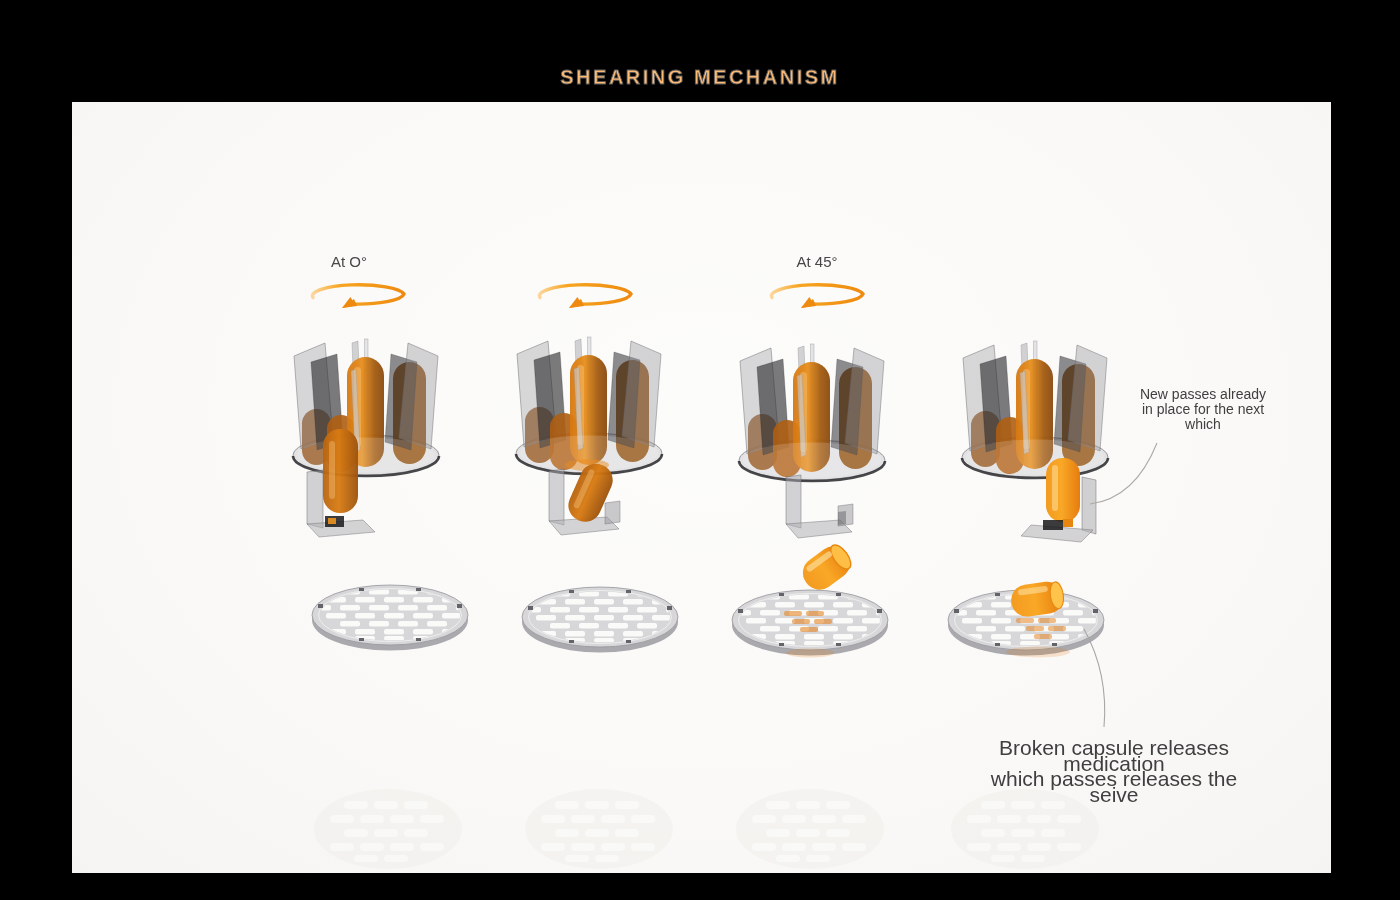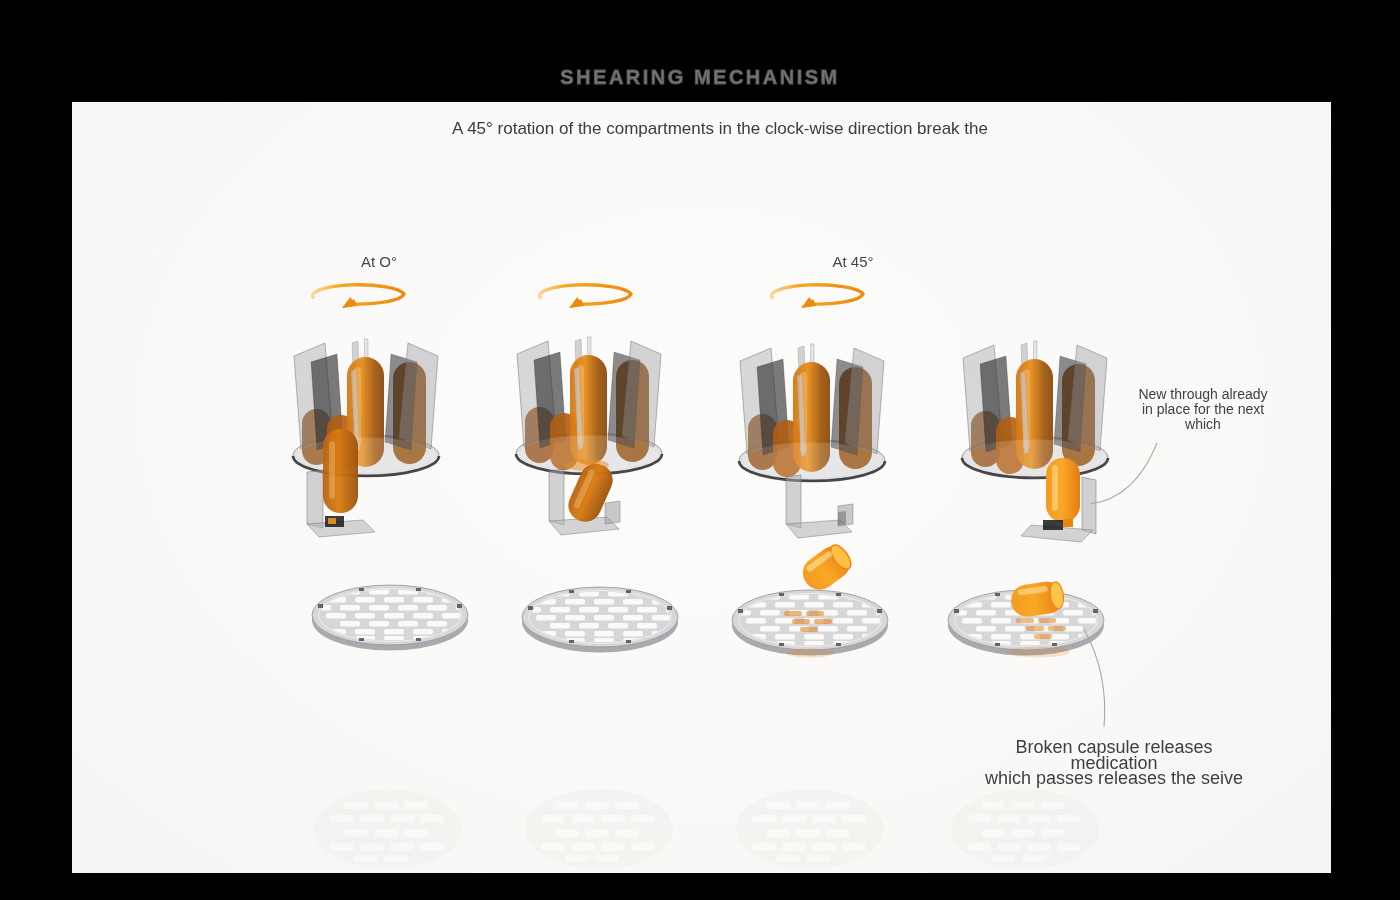--- a/index.html
+++ b/index.html
@@ -4,29 +4,29 @@
 <style>
   html,body{margin:0;padding:0;}
   body{width:1400px;height:900px;background:#000;position:relative;overflow:hidden;
        font-family:"Liberation Sans",sans-serif;}
   .canvas{position:absolute;left:72px;top:102px;width:1259px;height:771px;
           background:#fafaf9;
           background-image:radial-gradient(ellipse at 50% 40%, #fcfcfb 0%, #faf9f8 60%, #f5f4f2 100%);}
   .gfx{position:absolute;left:0;top:0;width:1400px;height:900px;}
   .txt{position:absolute;color:#3a3a3a;}
   .title{left:0;right:0;top:66px;text-align:center;font-size:20px;font-weight:bold;
-         letter-spacing:2.5px;color:#737373;-webkit-text-stroke:0.8px #5a5a5a;
+         letter-spacing:2.5px;color:#fdba74;-webkit-text-stroke:0.8px #5a5a5a;
          text-shadow:0 0 1px #444;}
   .desc{left:220px;width:1000px;top:117px;text-align:center;font-size:17px;line-height:23.5px;color:#3c3c3c;}
   .stage-label{width:160px;top:253px;text-align:center;font-size:15px;color:#474747;}
-  .label-0{left:299px;}
-  .label-45{left:773px;}
+  .label-0{left:269px;}
+  .label-45{left:737px;}
   .ann{text-align:center;color:#3f3f3f;}
   .ann-new{left:1122px;width:162px;top:387px;font-size:14px;line-height:15.2px;}
-  .ann-broken{left:983px;width:262px;top:740px;font-size:18px;line-height:15.5px;}
+  .ann-broken{left:983px;width:262px;top:740px;font-size:21px;line-height:15.5px;}
 </style>
 </head>
 <body>
 
 <div class="canvas"></div>
 
 <svg class="gfx" viewBox="0 0 1400 900">
   <defs>
     <linearGradient id="gArrow" x1="-46" y1="0" x2="46" y2="0" gradientUnits="userSpaceOnUse">
       <stop offset="0" stop-color="#FCD79F"></stop>
@@ -247,28 +247,27 @@
     </g>
   </g>
 
   <path d="M 1157 443 C 1143 478 1122 500 1090 504" fill="none" stroke="#ada9a4" stroke-width="1.1"></path>
   <path d="M 1084 629 C 1100 658 1107 692 1104 727" fill="none" stroke="#a7a7a7" stroke-width="1.1"></path>
 </svg>
 
 <div class="txt title">SHEARING MECHANISM</div>
 
 <div class="txt desc">
-  <div>A 45° rotation of the compartments in the clock-wise direction break the</div>
 </div>
 
 <div class="txt stage-label label-0">At O°</div>
 <div class="txt stage-label label-45">At 45°</div>
 
 <div class="txt ann ann-new">
-  <div>New through already</div>
+  <div>New passes already</div>
   <div>in place for the next</div>
   <div>which</div>
 </div>
 
 <div class="txt ann ann-broken">
   <div>Broken capsule releases medication</div>
   <div>which passes releases the seive</div>
 </div>
 
 </body></html>

